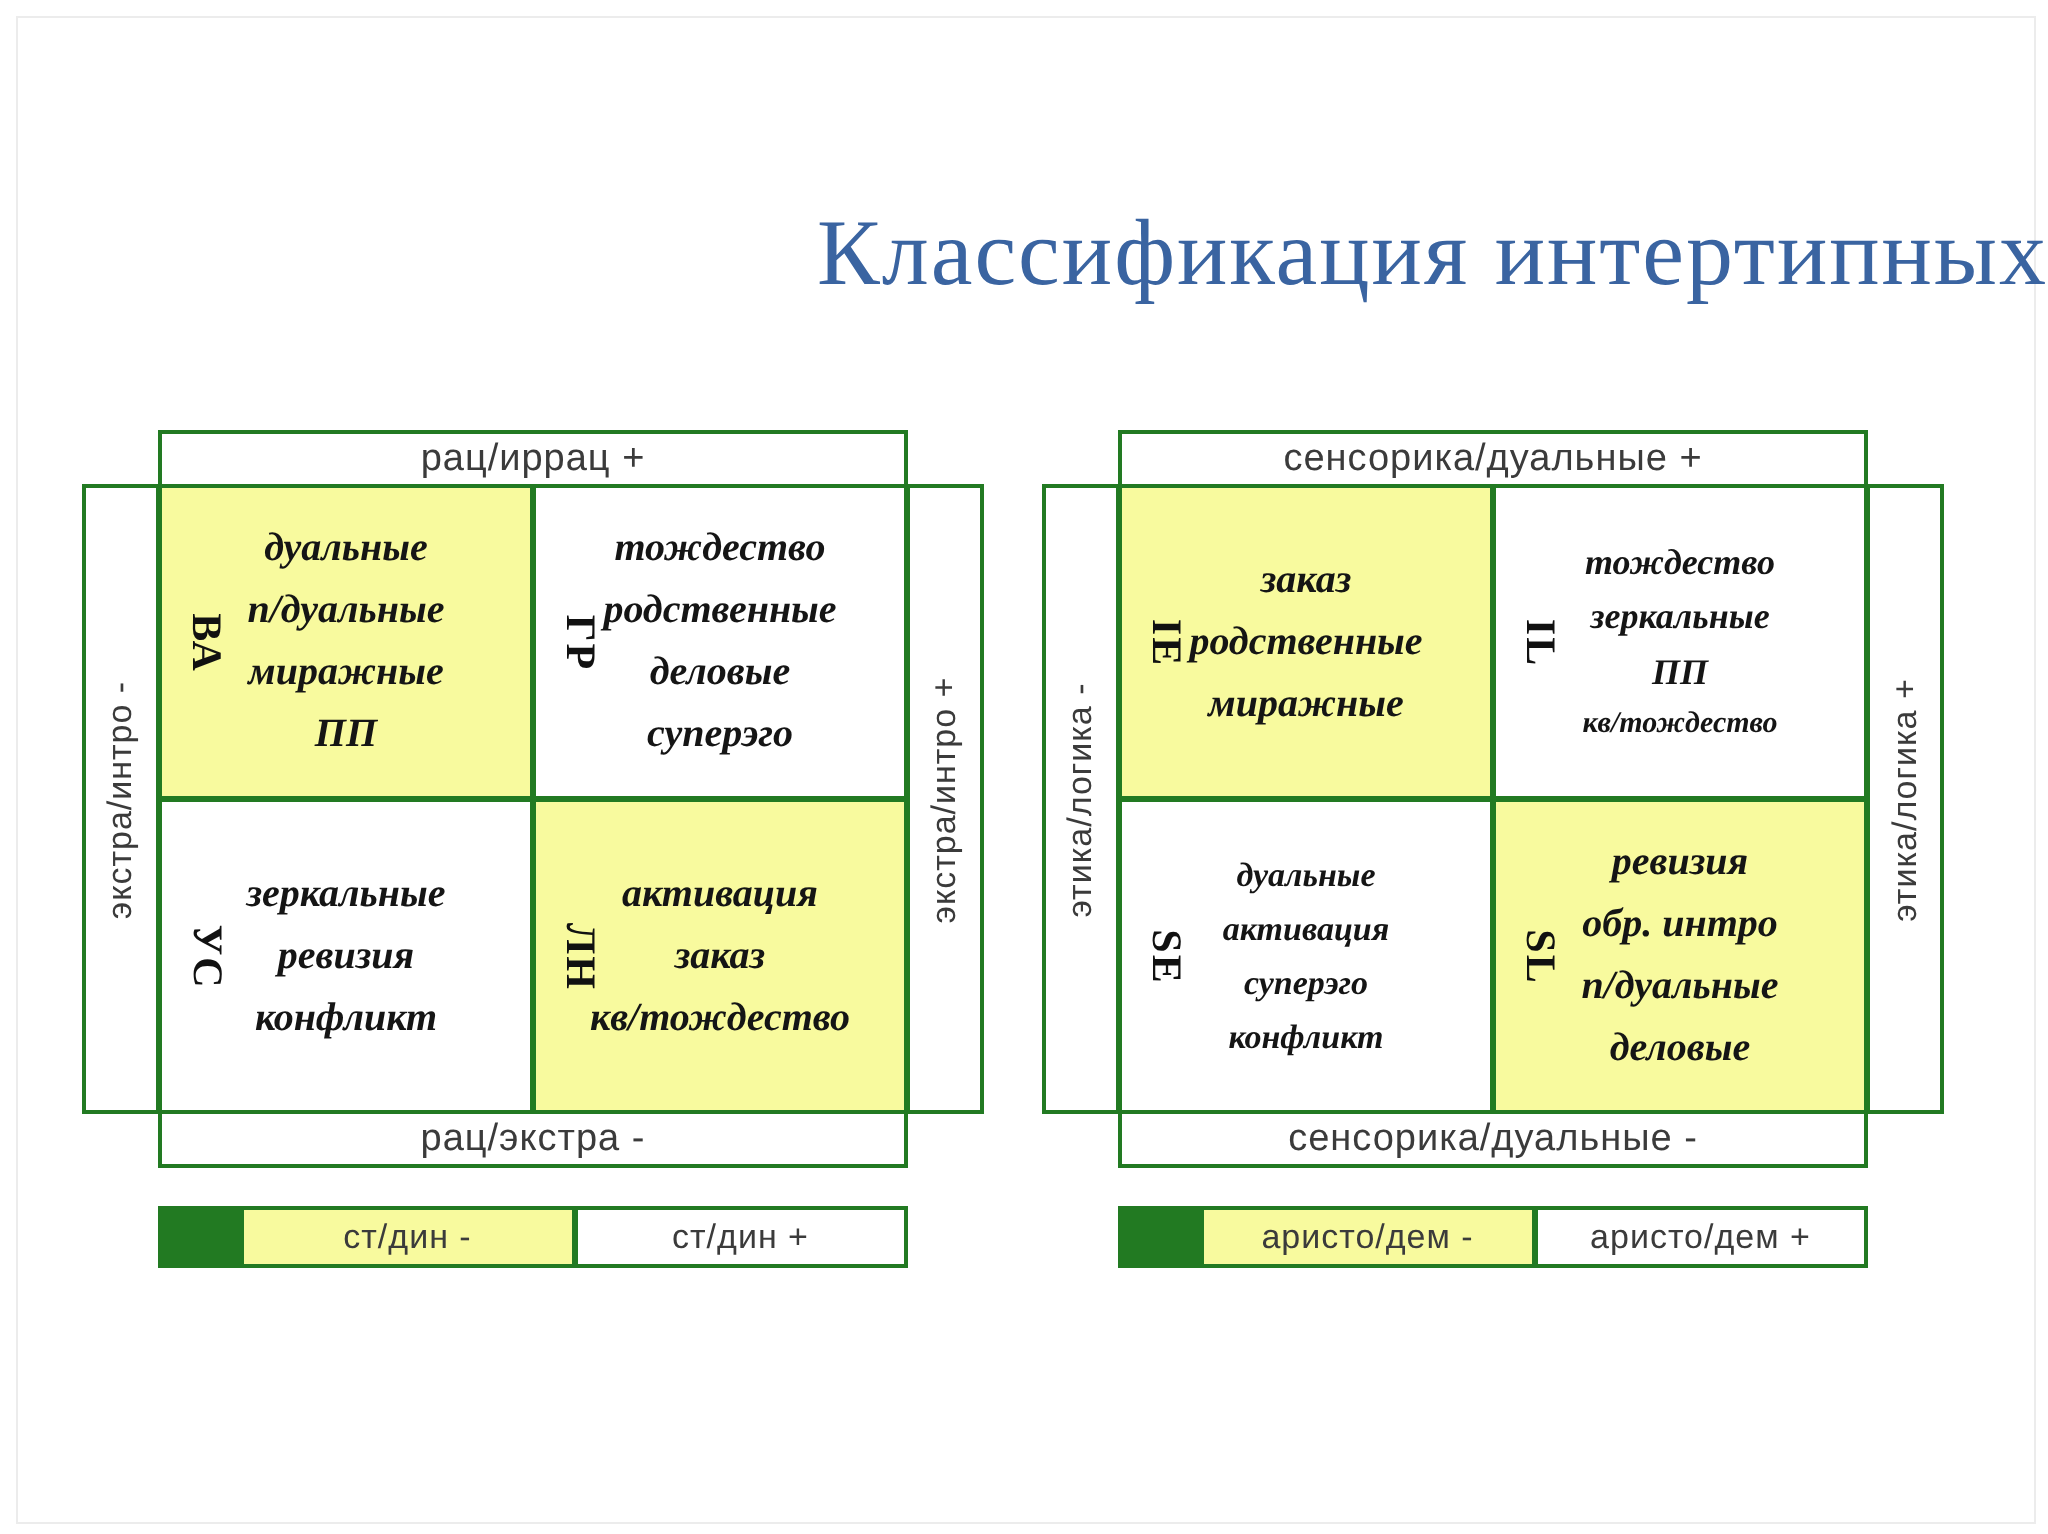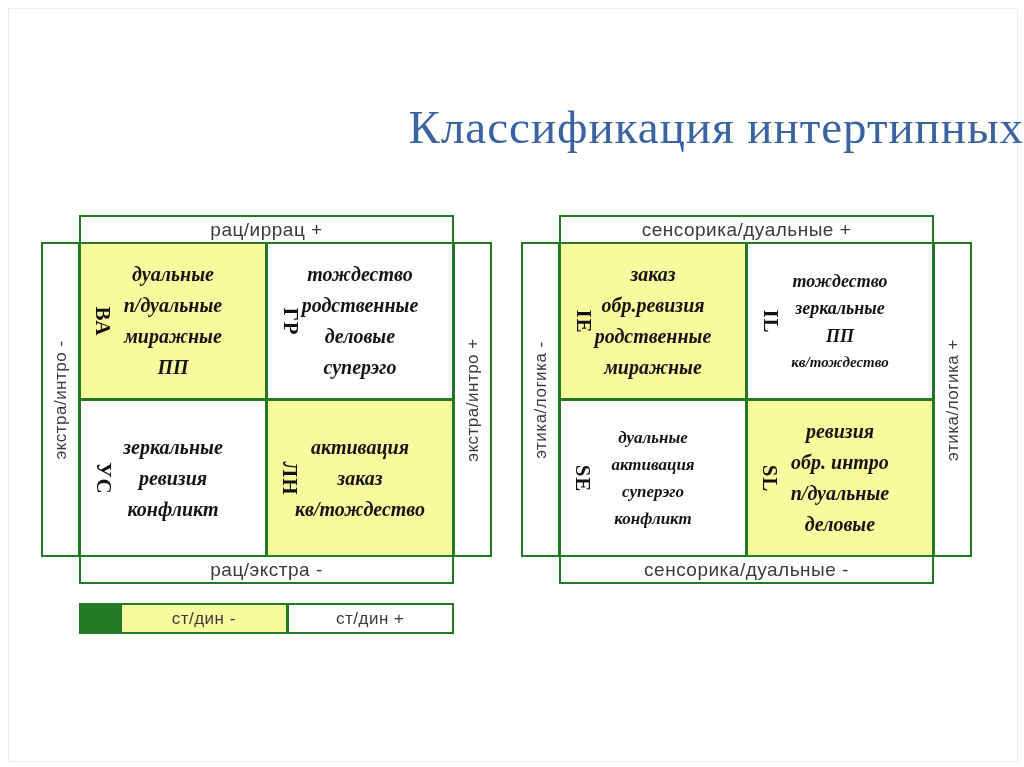--- a/index.html
+++ b/index.html
@@ -147,21 +147,20 @@
       <span class="vtext">этика/логика -</span>
     </div>
 
     <div class="dg-grid">
       <div class="quad yellow">
         <div class="qcode">
           <span>IE</span>
         </div>
         <div class="qlines">
           <div>заказ</div>
-          <div>обр.ревизия</div>
           <div>родственные</div>
           <div>миражные</div>
         </div>
       </div>
       <div class="quad">
         <div class="qcode">
           <span>IL</span>
         </div>
         <div class="qlines sz18">
           <div>тождество</div>
@@ -195,14 +194,18 @@
     </div>
 
     <div class="dg-side side-r">
       <span class="vtext">этика/логика +</span>
     </div>
 
     <div class="dg-footer">
       <span>сенсорика/дуальные -</span>
     </div>
 
+    <div class="dg-strip">
+      <div class="strip-cell yellow">аристо/дем -</div>
+      <div class="strip-cell">аристо/дем +</div>
+    </div>
   </div>
 </div>
 
 </body></html>

